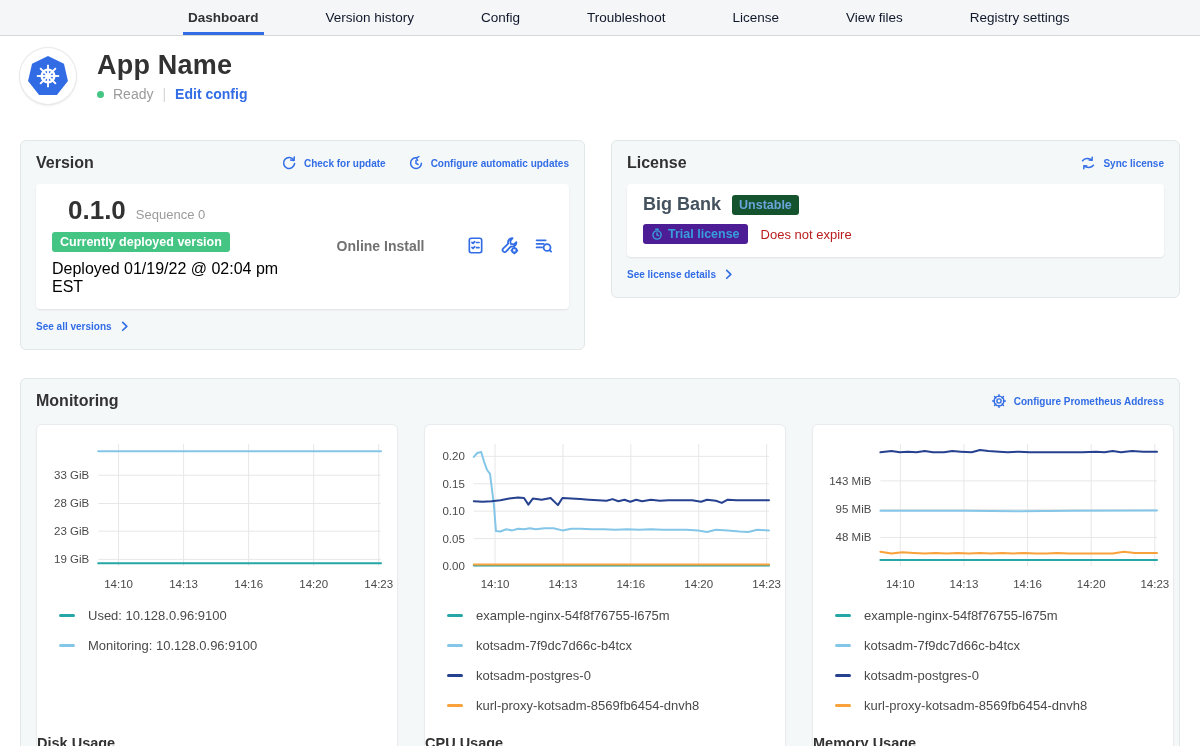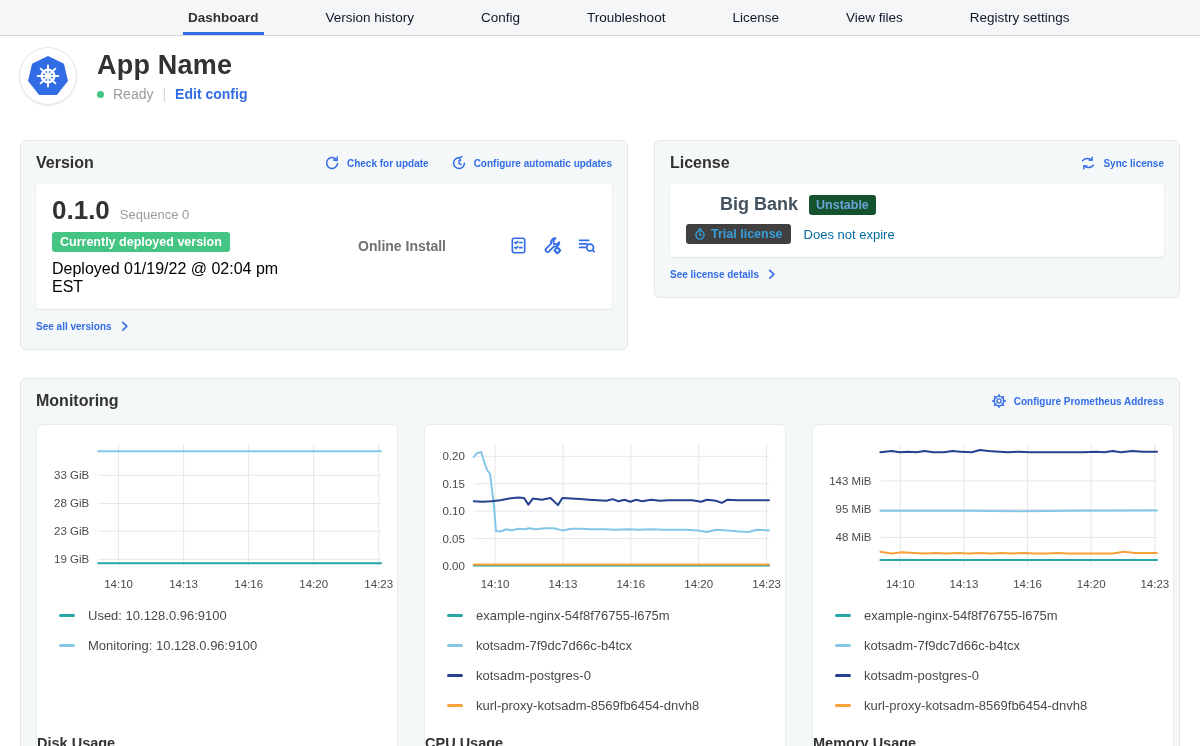--- a/index.html
+++ b/index.html
@@ -36,41 +36,41 @@
   .link.lg { font-size:14px; }
   .icon16 { width:16px; height:16px; flex:none; }
   .icon12 { width:12px; height:12px; flex:none; }
   .chev { width:10px; height:11px; flex:none; margin-left:1px; }
   
   .cards-row { display:flex; gap:26px; margin-top:36px; align-items:flex-start; }
   .card { background:#f5f8f9; border:1px solid #e2e7e9; border-radius:6px; padding:13px 15px 15px; }
   .card-head { display:flex; justify-content:space-between; align-items:center; margin-bottom:12px; }
   .card-head h2 { margin:0; font-size:16px; }
   .head-links { display:flex; gap:22px; }
-  .version-card { width:608px; }
+  .version-card { width:565px; }
   .license-card { flex:1; }
   .white-inner { background:#fff; border-radius:4px; box-shadow:0 1px 2px rgba(0,0,0,.09); }
   .version-inner { padding:11px 16px 13px; display:flex; align-items:center; }
   .v-left { width:243px; }
-  .v-num-row { display:flex; align-items:baseline; gap:10px; }
+  .v-num-row { display:flex; align-items:baseline; gap:10px;margin-left:16px; }
   .v-num { font-size:26px; font-weight:700; }
   .v-seq { font-size:13px; color:#9b9b9b; }
   .deployed-badge { display:inline-block; background:#44c584; color:#fff; font-size:12.5px; font-weight:600; padding:3px 8px; border-radius:3px; margin:6px 0 8px; }
   .deployed-at { font-size:16px; color:#000000; }
   .v-mid { flex:1; text-align:center; font-size:14px; font-weight:600; color:#717171; }
   .v-icons { display:flex; gap:15px; align-items:center; }
   .v-icons .icon16 { width:19px; height:19px; cursor:pointer; }
   .see-link { margin-top:12px; }
   .license-inner { padding:10px 16px 13px; }
-  .lic-row1 { display:flex; align-items:center; gap:11px;margin-left:34px; }
+  .lic-row1 { display:flex; align-items:center; gap:11px; }
   .lic-name { font-size:18px; font-weight:700; color:#44515f; }
   .badge-channel { background:#14532d; color:#6ba4da; font-size:12.5px; font-weight:600; padding:3px 7px; border-radius:3px; }
   .lic-row2 { display:flex; align-items:center; gap:13px; margin-top:9px; }
-  .badge-trial { background:#404040; color:#389edb; font-size:12.5px; font-weight:600; padding:3px 8px; border-radius:3px; display:inline-flex; align-items:center; gap:5px; }
-  .lic-exp { font-size:13px; color:#0369a1; }
+  .badge-trial { background:#4c1d95; color:#389edb; font-size:12.5px; font-weight:600; padding:3px 8px; border-radius:3px; display:inline-flex; align-items:center; gap:5px; }
+  .lic-exp { font-size:13px; color:#b91c1c; }
   
   .monitoring-card { margin-top:28px; height:396px; }
   .charts-row { display:flex; gap:26px; margin-top:14px; }
   .chart-card {
     background:#fff; border:1px solid #e9ecee; border-radius:6px;
     width:362px; height:342px; padding:13px 0 14px;
     display:flex; flex-direction:column; box-shadow:0 1px 2px rgba(0,0,0,.04);
   }
   .legend { padding:2px 22px 0; margin-top:8px; }
   .legend-row { display:flex; align-items:center; gap:13px; margin-bottom:15px; font-size:13px; color:#4a4a4a; }

